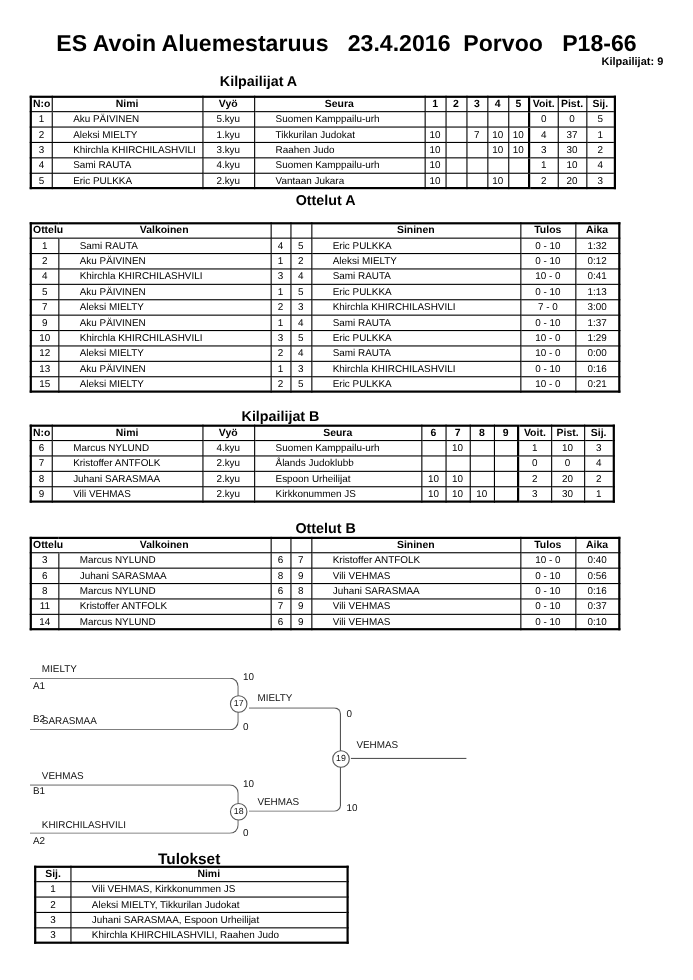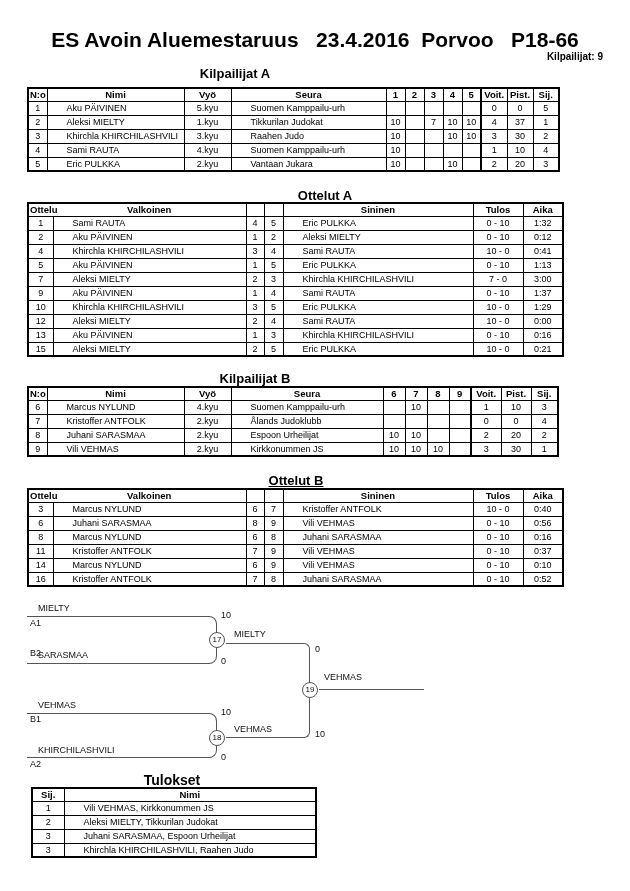--- a/index.html
+++ b/index.html
@@ -160,21 +160,21 @@
           <td class="c"></td>
           <td class="c">10</td>
           <td class="c"></td>
           <td class="c thick">2</td>
           <td class="c">20</td>
           <td class="c">3</td>
         </tr>
       </tbody>
   </table>
 
-  <div class="sec-title small" style="left:296px; top:188px;margin-left:29px;">Ottelut A</div>
+  <div class="sec-title small" style="left:296px; top:174px;">Ottelut A</div>
   <table class="sheet" style="left:27px; top:202px; width:535px;">
     <colgroup>
         <col style="width:25px">
         <col style="width:193px">
         <col style="width:18px">
         <col style="width:19px">
         <col style="width:190px">
         <col style="width:50px">
         <col style="width:40px">
       </colgroup>
@@ -376,21 +376,21 @@
           <td class="c">10</td>
           <td class="c">10</td>
           <td class="c"></td>
           <td class="c thick">3</td>
           <td class="c">30</td>
           <td class="c">1</td>
         </tr>
       </tbody>
   </table>
 
-  <div class="sec-title small" style="left:296px; top:473px;text-decoration:underline;">Ottelut B</div>
+  <div class="sec-title small" style="left:296px; top:473px;">Ottelut B</div>
   <table class="sheet" style="left:27px; top:488px; width:535px;">
     <colgroup>
         <col style="width:25px">
         <col style="width:193px">
         <col style="width:18px">
         <col style="width:19px">
         <col style="width:190px">
         <col style="width:50px">
         <col style="width:40px">
       </colgroup>
@@ -450,29 +450,20 @@
         <tr>
           <td class="c">14</td>
           <td class="l">Marcus NYLUND</td>
           <td class="c">6</td>
           <td class="c">9</td>
           <td class="l">Vili VEHMAS</td>
           <td class="c">0 - 10</td>
           <td class="c">0:10</td>
         </tr>
 
-        <tr>
-          <td class="c">16</td>
-          <td class="l">Kristoffer ANTFOLK</td>
-          <td class="c">7</td>
-          <td class="c">8</td>
-          <td class="l">Juhani SARASMAA</td>
-          <td class="c">0 - 10</td>
-          <td class="c">0:52</td>
-        </tr>
       </tbody>
   </table>
 
   <div class="bk-pair" style="left:27px; top:616px; width:190px; height:48px;"></div>
   <div class="bk-label" style="left:38px; top:603px;">MIELTY</div>
   <div class="bk-seed" style="left:30px; top:618px;">A1</div>
   <div class="bk-score" style="left:221px; top:610px;">10</div>
   <div class="bk-label" style="left:38px; top:650px;">SARASMAA</div>
   <div class="bk-seed" style="left:30px; top:648px;">B2</div>
   <div class="bk-score" style="left:221px; top:656px;">0</div>

